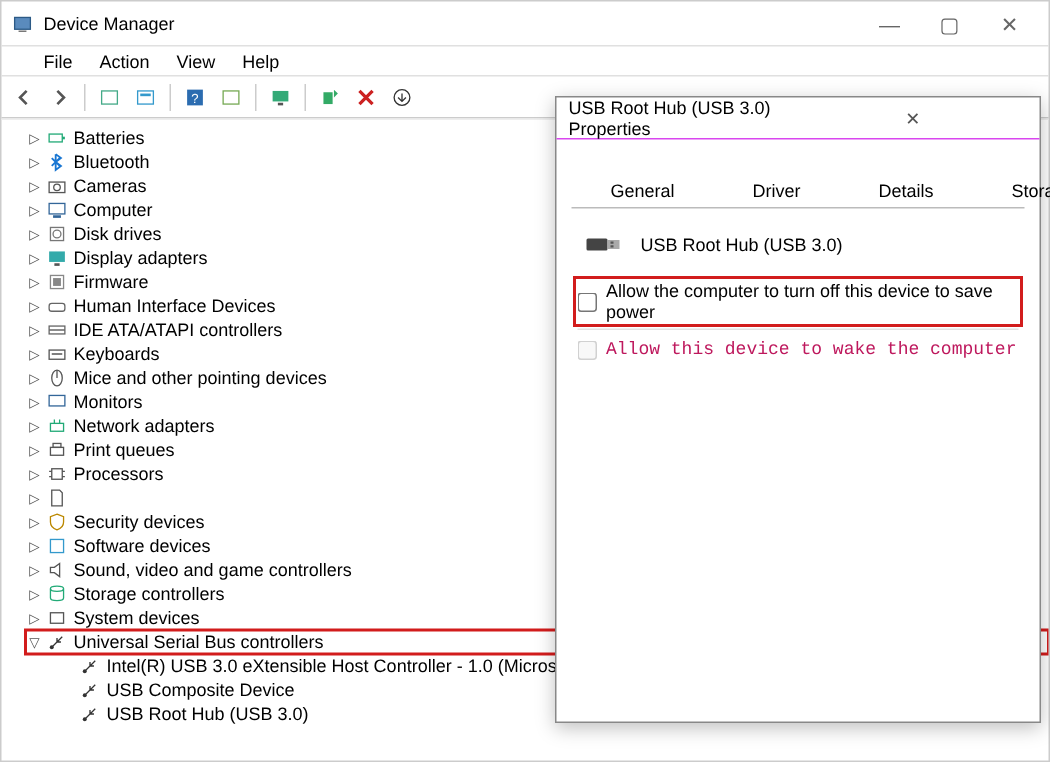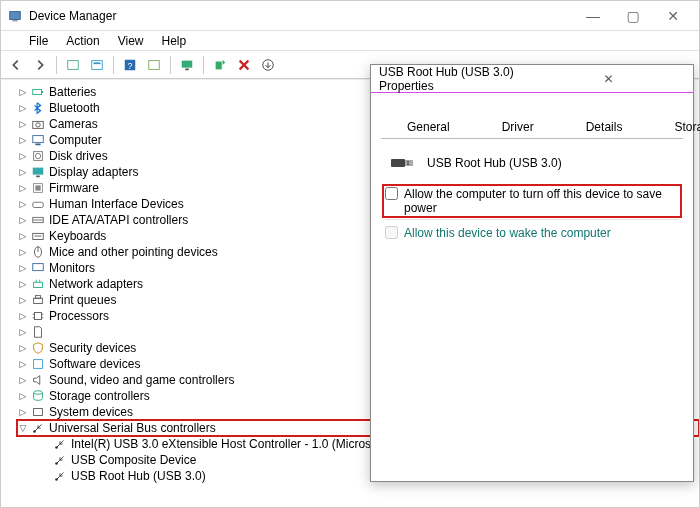--- a/index.html
+++ b/index.html
@@ -37,24 +37,24 @@
 
   .tabs { display: flex; align-items: flex-end; padding: 8px 10px 0 10px; gap: 0; font-size: 12px; }
   .tab { padding: 4px 25px; border: 1px solid transparent; border-bottom: none; color:#000000; cursor: default; }
   .tab.active { border-color: #bbb; background:#fff; position: relative; top: 1px; }
   .tabstrip-line { height:1px; background:#bbb; margin: 0 10px; }
 
   .dlg-body { flex:1; padding: 10px 14px; font-size: 12px; position: relative; }
   .dev-row { display:flex; align-items:center; gap:10px; margin: 4px 0 14px 4px; }
   .dev-ico { width:28px; height:20px; display:inline-flex; align-items:center; justify-content:center; }
 
-  .chkrow { display:flex; align-items:flex-start; gap:6px; margin: 6px 0 3px 0; }
+  .chkrow { display:flex; align-items:center; gap:6px; margin: 6px 0 3px 0; }
   .chkrow.primary { outline: 2px solid #d21c1c; outline-offset: 1px; padding-right: 4px; }
   .chkrow input { width:13px; height:13px; }
-  .chkrow .disabled { color:#0f766e; }
+  .chkrow .disabled { color:#be185d;font-family:Liberation Mono, monospace; }
   .sep { height:1px; background:#e2e2e2; margin: 4px 0 6px 0; }
 
   .dlg-actions { display:flex; justify-content:flex-end; gap:10px; padding: 10px 12px; border-top:1px solid #ddd; }
   .dlg-actions button { width: 76px; height: 24px; border:1px solid #999; background:#efefef; font-size:12px; }
   .dlg-actions .ok-wrap { outline: 2px solid #d21c1c; outline-offset: 2px; display:inline-block; }
 
   
   svg.i { width: 14px; height: 14px; }
 </style>
 </head>

